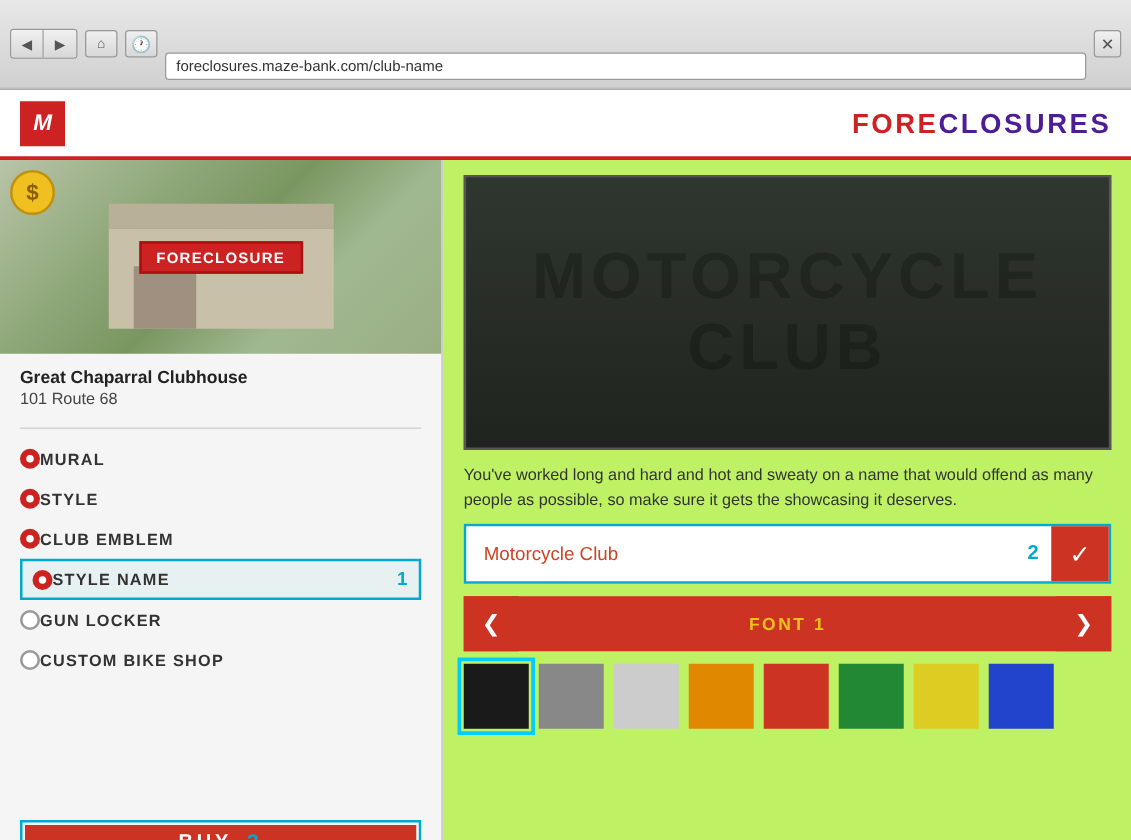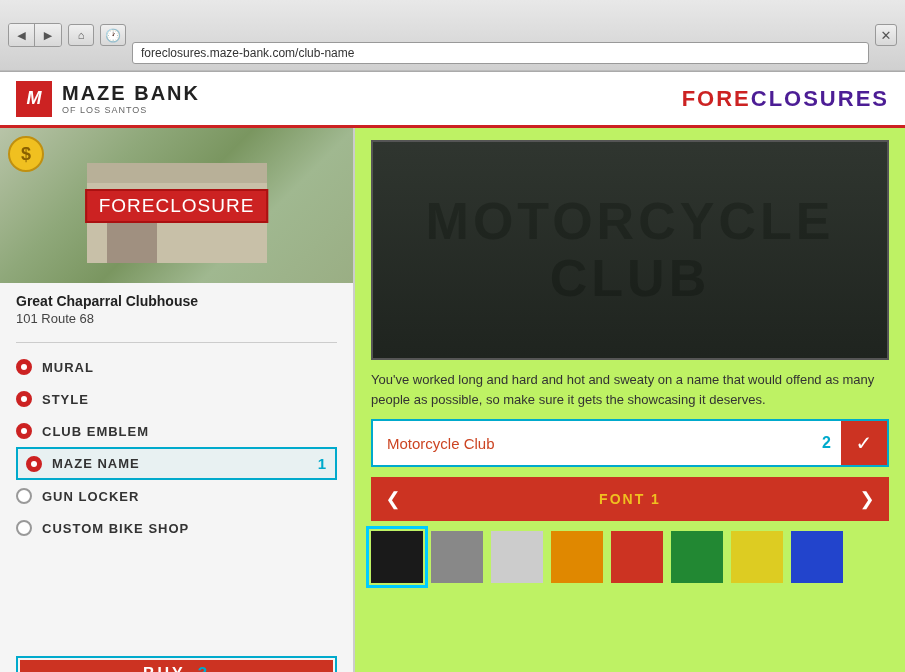--- a/index.html
+++ b/index.html
@@ -179,22 +179,22 @@
       background: #a09080;
     }
 
     .foreclosure-badge {
       position: absolute;
       top: 50%;
       left: 50%;
       transform: translate(-50%, -50%);
       background: #cc2222;
       color: white;
-      font-weight: 400;
-      font-size: 19px;
+      font-weight: 700;
+      font-size: 12px;
       letter-spacing: 1px;
       padding: 4px 12px;
       border: 2px solid #aa1111;
     }
     .dollar-badge {
       position: absolute;
       top: 8px;
       left: 8px;
       width: 36px;
       height: 36px;
@@ -229,21 +229,20 @@
     }
 
     
     .options-list {
       flex: 1;
       padding: 0 16px;
     }
     .option-item {
       display: flex;
       align-items: center;
-      gap: 10px;
       padding: 8px 0;
       font-size: 13px;
       font-weight: bold;
       letter-spacing: 1px;
       color: #333;
       cursor: pointer;
       border: none;
       background: none;
       width: 100%;
       text-align: left;
@@ -445,24 +444,20 @@
     <div class="address-bar">
       <span>foreclosures.maze-bank.com/club-name</span>
     </div>
     <div class="close-btn">✕</div>
   </div>
 </div>
 
 <div class="page-header">
   <div class="logo-area">
     <div class="logo-icon">M</div>
-    <div class="logo-text">
-      <span class="logo-main">MAZE BANK</span>
-      <span class="logo-sub">OF LOS SANTOS</span>
-    </div>
   </div>
   <div class="header-spacer"></div>
   <div class="foreclosures-title">
     <span>FORE</span><span style="color:#4c1d95;">CLOSURES</span>
   </div>
 </div>
 
 <div class="main-layout">
 
   <div class="sidebar">
@@ -488,21 +483,21 @@
         <div class="option-item">
           <div class="radio-dot filled"></div>
           <span>STYLE</span>
         </div>
         <div class="option-item">
           <div class="radio-dot filled"></div>
           <span>CLUB EMBLEM</span>
         </div>
         <div class="option-item active">
           <div class="radio-dot filled"></div>
-          <span>MAZE NAME</span>
+          <span>STYLE NAME</span>
           <span class="option-number">1</span>
         </div>
         <div class="option-item">
           <div class="radio-dot"></div>
           <span>GUN LOCKER</span>
         </div>
         <div class="option-item">
           <div class="radio-dot"></div>
           <span>CUSTOM BIKE SHOP</span>
         </div>

